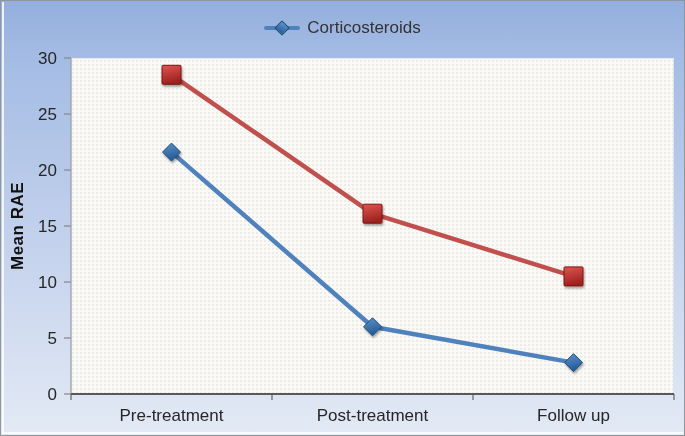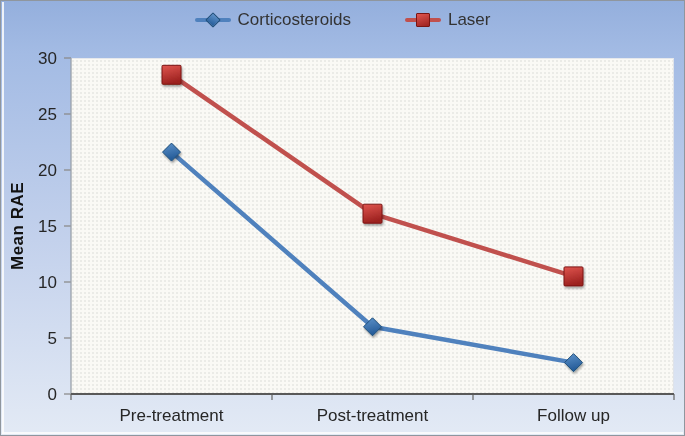--- a/index.html
+++ b/index.html
@@ -10,21 +10,21 @@
     width:685px; height:436px;
     box-sizing:border-box;
     border:1px solid #8f969e;
     background:linear-gradient(180deg,#94afdd 0%,#a3bbe4 12%,#c3d1ec 55%,#e3eaf5 100%);
     overflow:hidden;
   }
   .edge-left  { position:absolute; left:1px; top:1px; bottom:1px; width:2px; background:#fdfdfd; opacity:.85; }
   .edge-bottom{ position:absolute; left:1px; right:1px; bottom:1px; height:2px; background:#fdfdfd; opacity:.85; }
 
   .legend {
-    position:absolute; top:6px; left:0; right:0; height:26px;
+    position:absolute; top:14px; left:0; right:0; height:26px;
     display:flex; justify-content:center; align-items:center; gap:54px;
     z-index:3;
   }
   .legend-item { display:flex; align-items:center; }
   .swatch { position:relative; display:inline-block; width:36px; height:4px; border-radius:2px; }
   .marker { position:absolute; left:50%; top:50%; box-sizing:border-box; }
   .marker.diamond { width:11px; height:11px; transform:translate(-50%,-50%) rotate(45deg); border:1px solid; border-radius:1px; }
   .marker.square  { width:14px; height:14px; transform:translate(-50%,-50%); border:1px solid; border-radius:1px; }
   .legend-label { margin-left:7px; font-size:17px; color:#333; }
 
@@ -56,26 +56,20 @@
 <div class="frame">
   <div class="edge-left"></div>
   <div class="edge-bottom"></div>
 
   <div class="legend">
     <div class="legend-item">
       <span class="swatch" style="background: rgb(79, 129, 189);">
         <span class="marker diamond" style="background: linear-gradient(160deg, rgb(95, 147, 203), rgb(35, 90, 151)); border-color: rgb(31, 78, 121);"></span>
       </span>
       <span class="legend-label">Corticosteroids</span>
-    </div>
-    <div class="legend-item">
-      <span class="swatch" style="background: rgb(192, 80, 77);">
-        <span class="marker square" style="background: linear-gradient(160deg, rgb(224, 85, 79), rgb(156, 33, 31)); border-color: rgb(122, 21, 19);"></span>
-      </span>
-      <span class="legend-label">Laser</span>
     </div>
   </div>
 
   <div class="ylabel">Mean RAE</div>
 
   <div class="plot-bg"></div>
 
   <svg id="plot-svg" width="685" height="436" viewBox="0 0 685 436" xmlns="http://www.w3.org/2000/svg">
       <defs>
         <linearGradient id="grad0" x1="0" y1="0" x2="0.25" y2="1">

